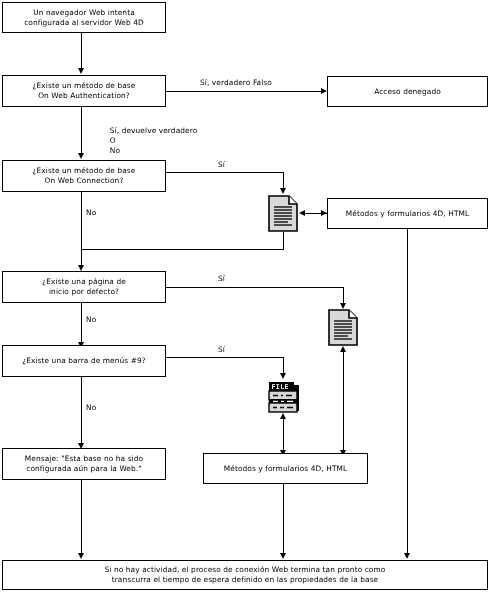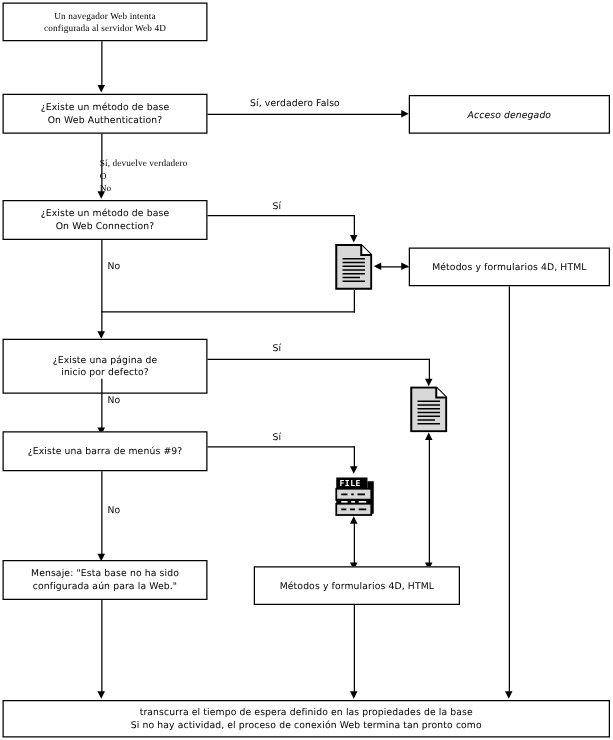--- a/index.html
+++ b/index.html
@@ -76,50 +76,50 @@
   
   .doc-icon { position: absolute; }
   
   .menu-icon { position: absolute; }
 </style>
 </head>
 <body>
 
 <div id="canvas">
 
-  <div class="box" style="left:2px; top:2px; width:164px; height:31px;font-family:Liberation Serif, serif;">
+  <div class="box" style="left:2px; top:2px; width:164px; height:31px;">
     <div>
       <span>Un navegador Web intenta</span>
       <span>configurada al servidor Web 4D</span>
     </div>
   </div>
 
   <div class="vline" style="left:81px; top:33px; width:1px; height:37px;"></div>
   <div class="arrow-down" style="left:78px; top:68px;"></div>
 
   <div class="box" style="left:2px; top:75px; width:164px; height:32px;">
     <div>
       <span>¿Existe un método de base</span>
       <span>On Web Authentication?</span>
     </div>
   </div>
 
   <div class="hline" style="left:166px; top:91px; width:156px; height:1px;"></div>
   <div class="arrow-right" style="left:321px; top:88px;"></div>
   <div class="edge-label" style="left:200px; top:78px;">Sí, verdadero Falso</div>
 
-  <div class="box" style="left:327px; top:76px; width:161px; height:31px;font-style:italic;">
+  <div class="box" style="left:327px; top:76px; width:161px; height:31px;">
     <div>
       <span>Acceso denegado</span>
     </div>
   </div>
 
   <div class="vline" style="left:81px; top:107px; width:1px; height:49px;"></div>
   <div class="arrow-down" style="left:78px; top:153px;"></div>
-  <div class="edge-label" style="left:72px; top:116px;font-family:Liberation Serif, serif;">
+  <div class="edge-label" style="left:100px; top:116px;">
     <span>Sí, devuelve verdadero</span>
     <span>O</span>
     <span>No</span>
   </div>
 
   <div class="box" style="left:2px; top:160px; width:164px; height:32px;">
     <div>
       <span>¿Existe un método de base</span>
       <span>On Web Connection?</span>
     </div>
@@ -159,21 +159,21 @@
   <div class="vline" style="left:407px; top:229px; width:1px; height:327px;"></div>
   <div class="arrow-down" style="left:404px; top:553px;"></div>
 
   <div class="vline" style="left:283px; top:232px; width:1px; height:18px;"></div>
   <div class="hline" style="left:81px; top:249px; width:203px; height:1px;"></div>
 
   <div class="vline" style="left:81px; top:192px; width:1px; height:77px;"></div>
   <div class="arrow-down" style="left:78px; top:265px;"></div>
   <div class="edge-label" style="left:86px; top:208px;">No</div>
 
-  <div class="box" style="left:2px; top:271px; width:164px; height:44px;">
+  <div class="box" style="left:2px; top:271px; width:164px; height:32px;">
     <div>
       <span>¿Existe una página de</span>
       <span>inicio por defecto?</span>
     </div>
   </div>
 
   <div class="hline" style="left:166px; top:287px; width:178px; height:1px;"></div>
   <div class="vline" style="left:343px; top:287px; width:1px; height:18px;"></div>
   <div class="arrow-down" style="left:340px; top:303px;"></div>
   <div class="edge-label" style="left:218px; top:274px;">Sí</div>
@@ -261,18 +261,18 @@
   </div>
 
   <div class="vline" style="left:81px; top:480px; width:1px; height:76px;"></div>
   <div class="arrow-down" style="left:78px; top:553px;"></div>
 
   <div class="vline" style="left:283px; top:484px; width:1px; height:72px;"></div>
   <div class="arrow-down" style="left:280px; top:553px;"></div>
 
   <div class="box" style="left:2px; top:560px; width:486px; height:30px;">
     <div>
+      <span>Si no hay actividad, el proceso de conexión Web termina tan pronto como</span>
       <span>transcurra el  tiempo de espera definido en las propiedades de la base</span>
-      <span>Si no hay actividad, el proceso de conexión Web termina tan pronto como</span>
     </div>
   </div>
 
 </div>
 
 </body></html>

